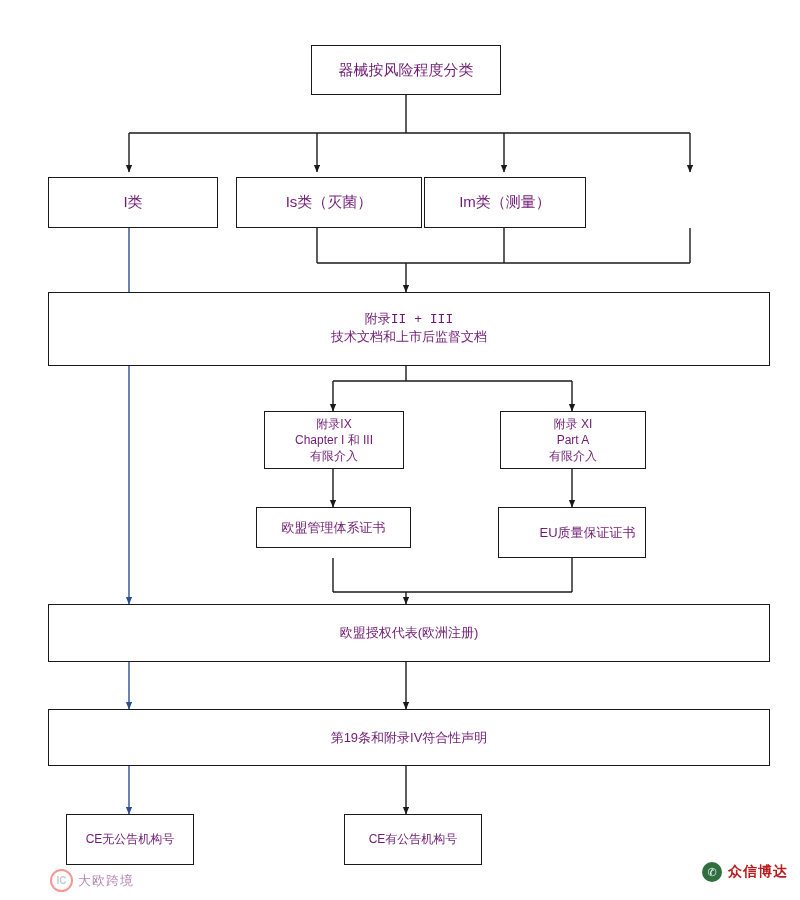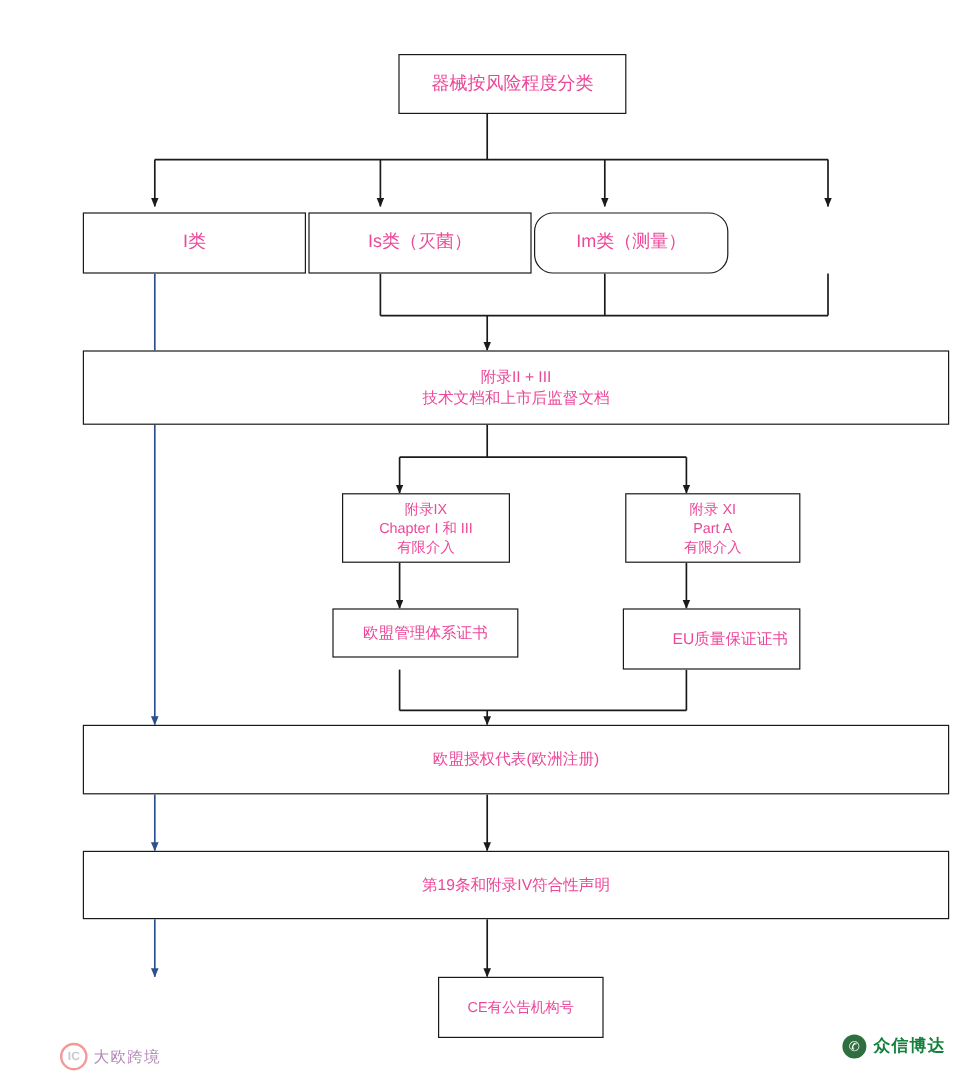--- a/index.html
+++ b/index.html
@@ -27,25 +27,24 @@
   }
   .node {
     position: absolute;
     box-sizing: border-box;
     border: 1px solid #1a1a1a;
     background: #ffffff;
     display: flex;
     align-items: center;
     justify-content: center;
     text-align: center;
-    color: #ec4899;
+    color: #701a75;
     line-height: 1.35;
     white-space: pre-line;
     z-index: 2;
-    margin-left: 21px;
   }
   .n-title  { font-size: 15px; }
   .n-class  { font-size: 15px; }
   .n-wide   { font-size: 13px; }
   .n-small  { font-size: 12px; }
   .n-cert   { font-size: 13px; }
   .n-ce     { font-size: 12px; }
 
   
   .wm-left {
@@ -91,21 +90,21 @@
     border-radius: 50%;
     background: #2f6f3f;
     color: #ffffff;
     font-size: 11px;
     display: flex;
     align-items: center;
     justify-content: center;
   }
   .wm-right .wm-text {
     font-size: 14px;
-    color: #15803d;
+    color: #b91c1c;
     font-weight: bold;
     letter-spacing: 1px;
   }
 </style>
 </head>
 <body>
 
 <div id="stage">
 
   <svg id="edges" viewBox="0 0 800 900">
@@ -154,46 +153,47 @@
     <g stroke="#2c4f8f" stroke-width="1.4" fill="none">
 
       <path d="M129,228 L129,604" marker-end="url(#ahb)"></path>
       <path d="M129,662 L129,709" marker-end="url(#ahb)"></path>
       <path d="M129,766 L129,814" marker-end="url(#ahb)"></path>
     </g>
   </svg>
 
   <div class="node n-title" style="left:311px; top:45px; width:190px; height:50px;">器械按风险程度分类</div>
 
-  <div class="node n-class" style="left:48px; top:177px; width:186px; height:51px;">I类</div>
+  <div class="node n-class" style="left:48px; top:177px; width:170px; height:51px;">I类</div>
 
   <div class="node n-class" style="left:236px; top:177px; width:186px; height:51px;">Is类（灭菌）</div>
 
-  <div class="node n-class" style="left:424px; top:177px; width:162px; height:51px;border-radius:16px;">Im类（测量）</div>
-
-
-  <div class="node n-wide" style="left:48px; top:292px; width:722px; height:62px;">附录II + III
+  <div class="node n-class" style="left:424px; top:177px; width:162px; height:51px;">Im类（测量）</div>
+
+
+  <div class="node n-wide" style="left:48px; top:292px; width:722px; height:74px;font-family:Liberation Mono, monospace;">附录II + III
 技术文档和上市后监督文档</div>
 
   <div class="node n-small" style="left:264px; top:411px; width:140px; height:58px;">附录IX
 Chapter I 和 III
 有限介入</div>
 
   <div class="node n-small" style="left:500px; top:411px; width:146px; height:58px;">附录 XI
 Part A
 有限介入</div>
 
   <div class="node n-cert" style="left:256px; top:507px; width:155px; height:41px;">欧盟管理体系证书</div>
 
   <div class="node n-cert" style="left:498px; top:507px; width:148px; height:51px;padding-left:31px;">EU质量保证证书</div>
 
   <div class="node n-wide" style="left:48px; top:604px; width:722px; height:58px;">欧盟授权代表(欧洲注册)</div>
 
   <div class="node n-wide" style="left:48px; top:709px; width:722px; height:57px;">第19条和附录IV符合性声明</div>
 
+  <div class="node n-ce" style="left:66px; top:814px; width:128px; height:51px;">CE无公告机构号</div>
 
   <div class="node n-ce" style="left:344px; top:814px; width:138px; height:51px;">CE有公告机构号</div>
 
   <div class="wm-left">
     <span class="wm-logo">IC</span>
     <span class="wm-text">大欧跨境</span>
   </div>
 
   <div class="wm-right">
     <span class="wm-badge">✆</span>

